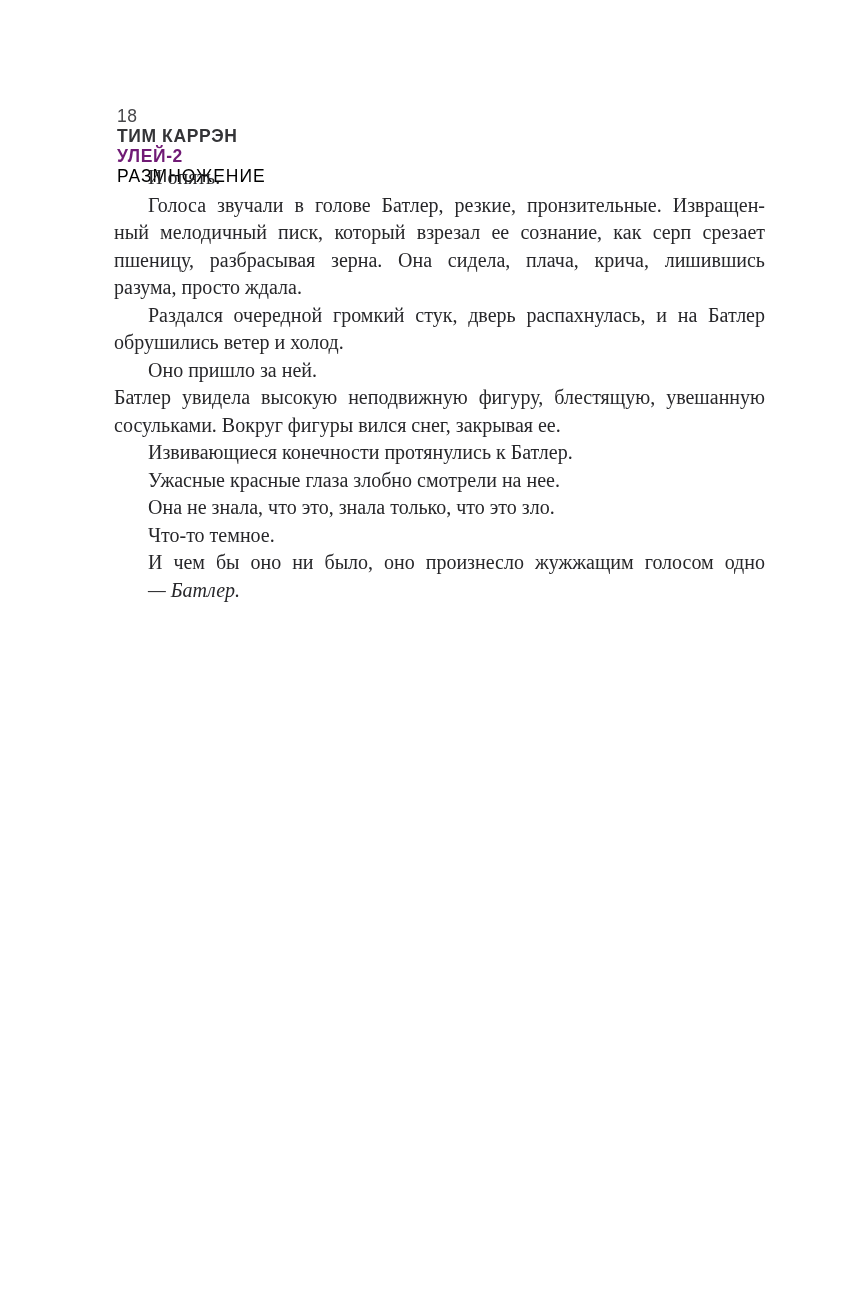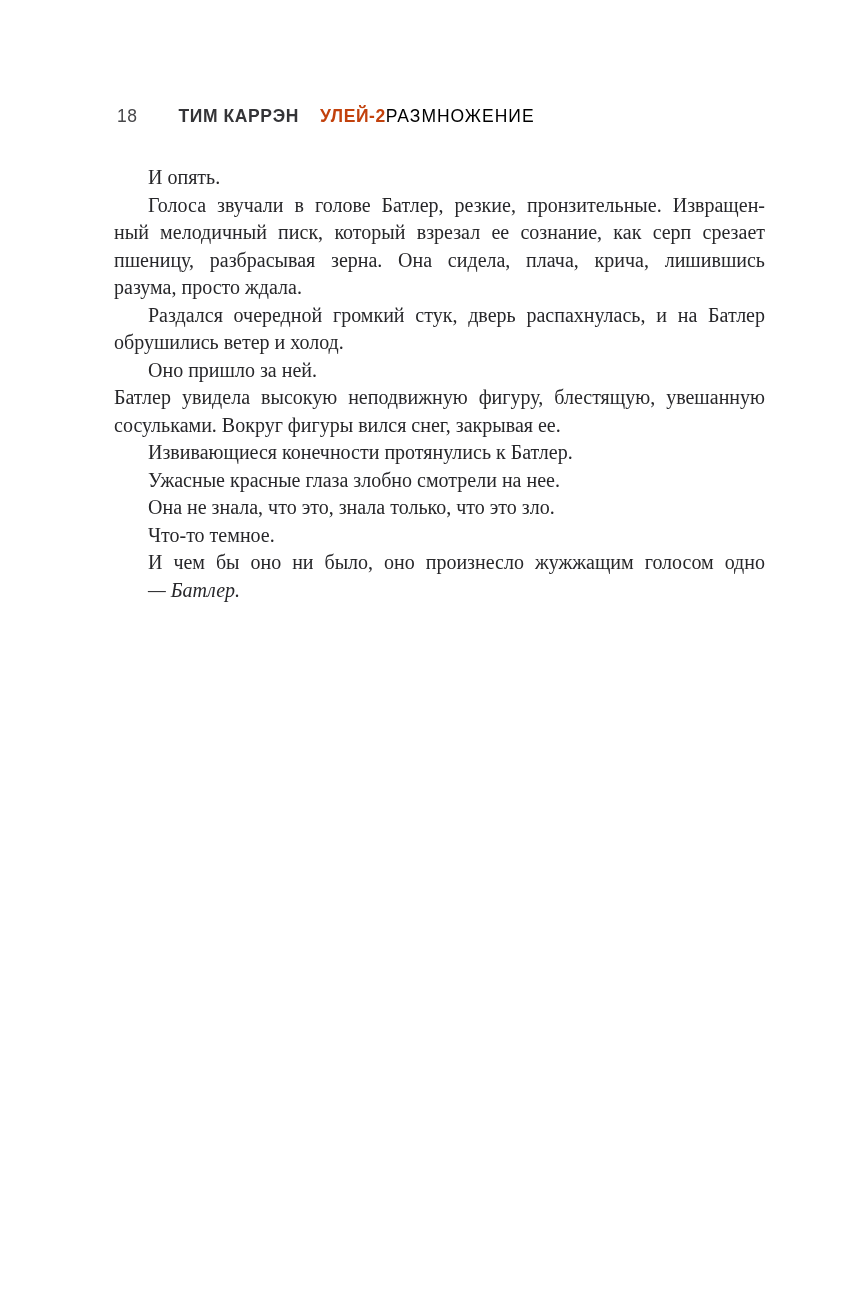--- a/index.html
+++ b/index.html
@@ -19,36 +19,37 @@
   .running-header {
     position: absolute;
     left: 117px;
     top: 106px;
     display: flex;
     align-items: baseline;
     font-family: "Liberation Sans", "DejaVu Sans", sans-serif;
     font-size: 17.5px;
     line-height: 20px;
     white-space: nowrap;
+    flex-direction: column;
   }
   .pagenum {
     font-weight: 400;
     color: #47474a;
     margin-right: 41px;
     letter-spacing: 0.5px;
   }
   .author {
     font-weight: 700;
     color: #343437;
     letter-spacing: 0.6px;
     margin-right: 21px;
   }
   .series {
     font-weight: 700;
-    color: #c2410c;
+    color: #701a75;
     letter-spacing: 0.6px;
   }
   .booktitle {
     font-weight: 400;
     color: #000000;
     letter-spacing: 1px;
   }
   
   .text-block {
     position: absolute;

